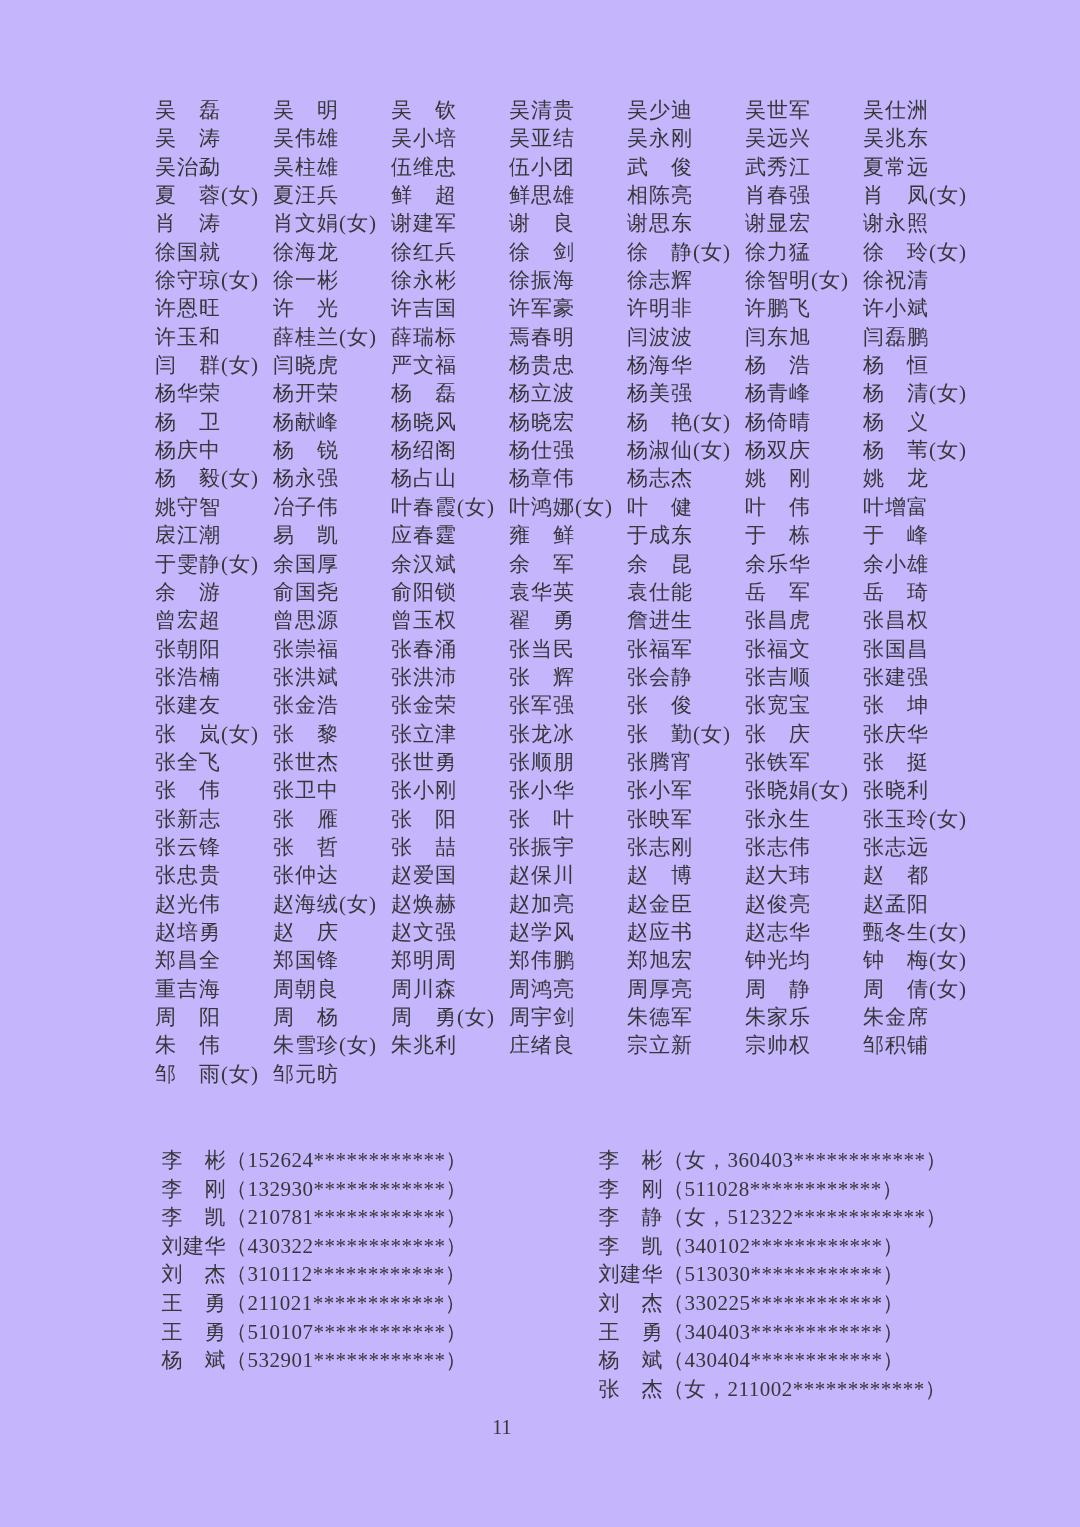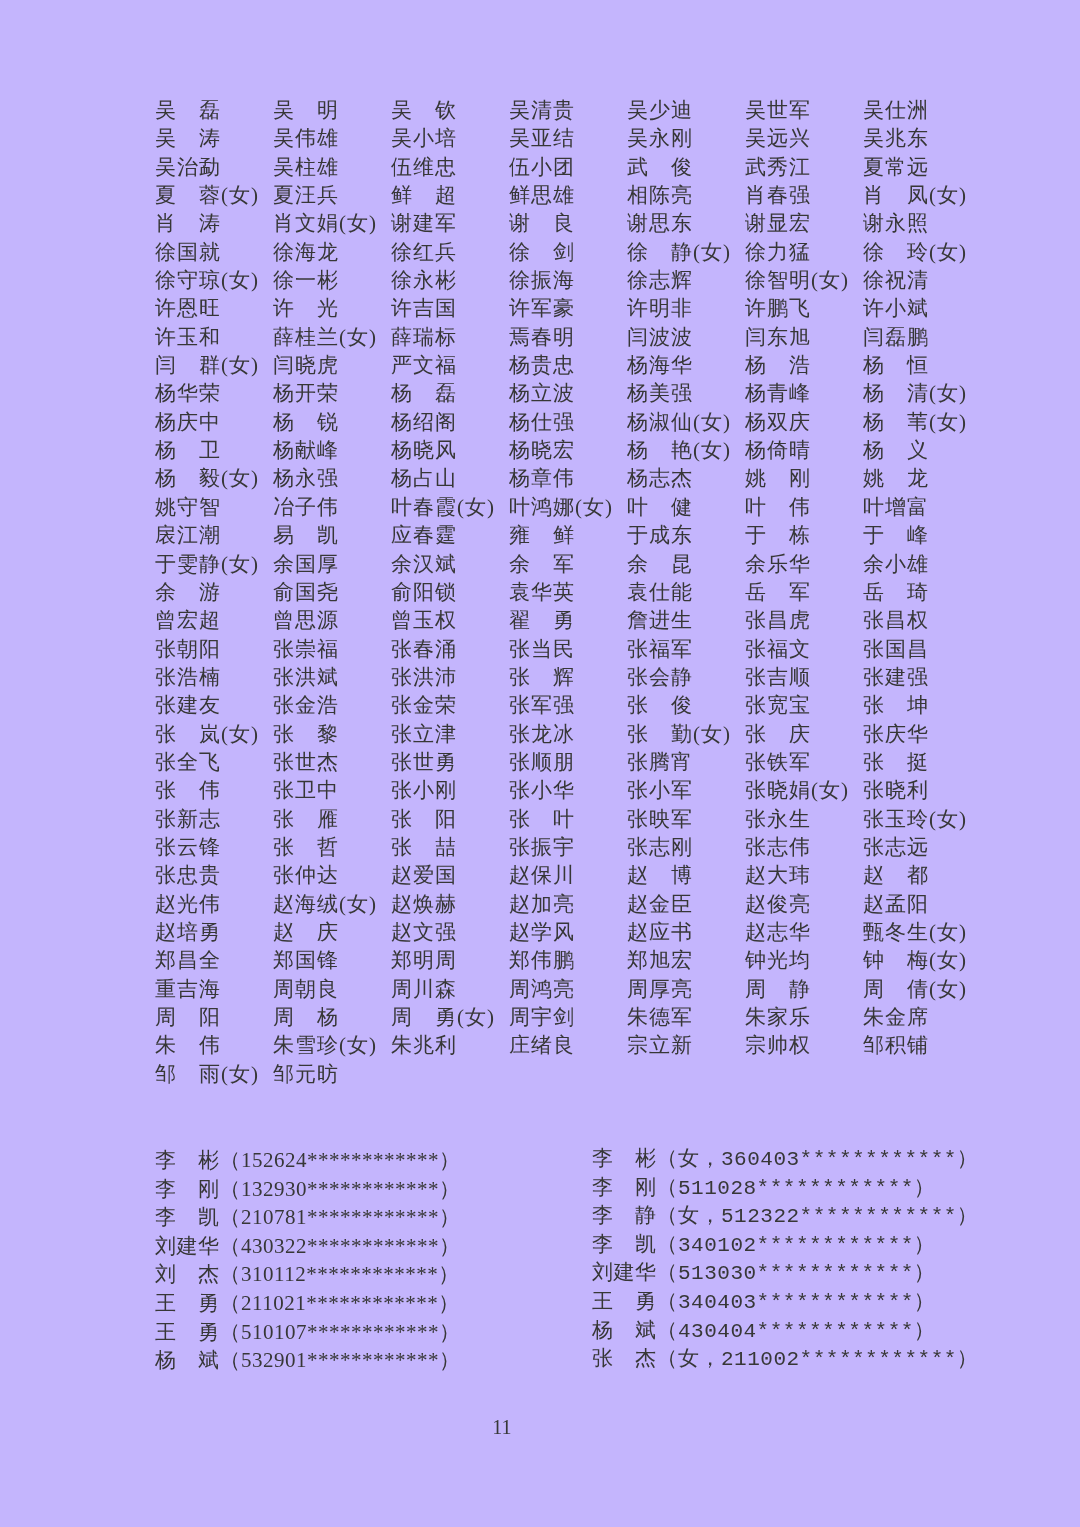--- a/index.html
+++ b/index.html
@@ -31,23 +31,24 @@
     letter-spacing: 1px;
     white-space: nowrap;
     overflow: visible;
   }
   .id-columns {
     position: absolute;
     left: 155px;
     top: 1146px;
     width: 870px;
     display: flex;
+    justify-content: center;
   }
   .id-col { width: 420px; }
-  .id-col-right { margin-left: 17px; font-family: Liberation Mono, monospace; }
+  .id-col-right { margin-left: 17px; }
   .id-col-left { margin-right: 0; }
   .id-line {
     height: 28.6px;
     line-height: 28.6px;
     font-size: 21px;
     letter-spacing: 0.5px;
     white-space: nowrap;
   }
   .page-number {
     position: absolute;
@@ -157,36 +158,36 @@
       <div class="grid-row">
         <span class="cell">杨华荣</span>
         <span class="cell">杨开荣</span>
         <span class="cell">杨　磊</span>
         <span class="cell">杨立波</span>
         <span class="cell">杨美强</span>
         <span class="cell">杨青峰</span>
         <span class="cell">杨　清(女)</span>
       </div>
       <div class="grid-row">
+        <span class="cell">杨　卫</span>
+        <span class="cell">杨献峰</span>
+        <span class="cell">杨晓风</span>
+        <span class="cell">杨晓宏</span>
+        <span class="cell">杨　艳(女)</span>
+        <span class="cell">杨倚晴</span>
+        <span class="cell">杨　义</span>
+      </div>
+      <div class="grid-row">
         <span class="cell">杨庆中</span>
         <span class="cell">杨　锐</span>
         <span class="cell">杨绍阁</span>
         <span class="cell">杨仕强</span>
         <span class="cell">杨淑仙(女)</span>
         <span class="cell">杨双庆</span>
         <span class="cell">杨　苇(女)</span>
-      </div>
-      <div class="grid-row">
-        <span class="cell">杨　卫</span>
-        <span class="cell">杨献峰</span>
-        <span class="cell">杨晓风</span>
-        <span class="cell">杨晓宏</span>
-        <span class="cell">杨　艳(女)</span>
-        <span class="cell">杨倚晴</span>
-        <span class="cell">杨　义</span>
       </div>
       <div class="grid-row">
         <span class="cell">杨　毅(女)</span>
         <span class="cell">杨永强</span>
         <span class="cell">杨占山</span>
         <span class="cell">杨章伟</span>
         <span class="cell">杨志杰</span>
         <span class="cell">姚　刚</span>
         <span class="cell">姚　龙</span>
       </div>
@@ -385,19 +386,20 @@
         <div class="id-line">王　勇（211021************）</div>
         <div class="id-line">王　勇（510107************）</div>
         <div class="id-line">杨　斌（532901************）</div>
       </div>
     <div class="id-col id-col-right">
         <div class="id-line">李　彬（女，360403************）</div>
         <div class="id-line">李　刚（511028************）</div>
         <div class="id-line">李　静（女，512322************）</div>
         <div class="id-line">李　凯（340102************）</div>
         <div class="id-line">刘建华（513030************）</div>
+        <div class="id-line">刘　杰（330225************）</div>
         <div class="id-line">王　勇（340403************）</div>
         <div class="id-line">杨　斌（430404************）</div>
         <div class="id-line">张　杰（女，211002************）</div>
       </div>
   </div>
   <div class="page-number">11</div>
 </div>
 
 </body></html>

